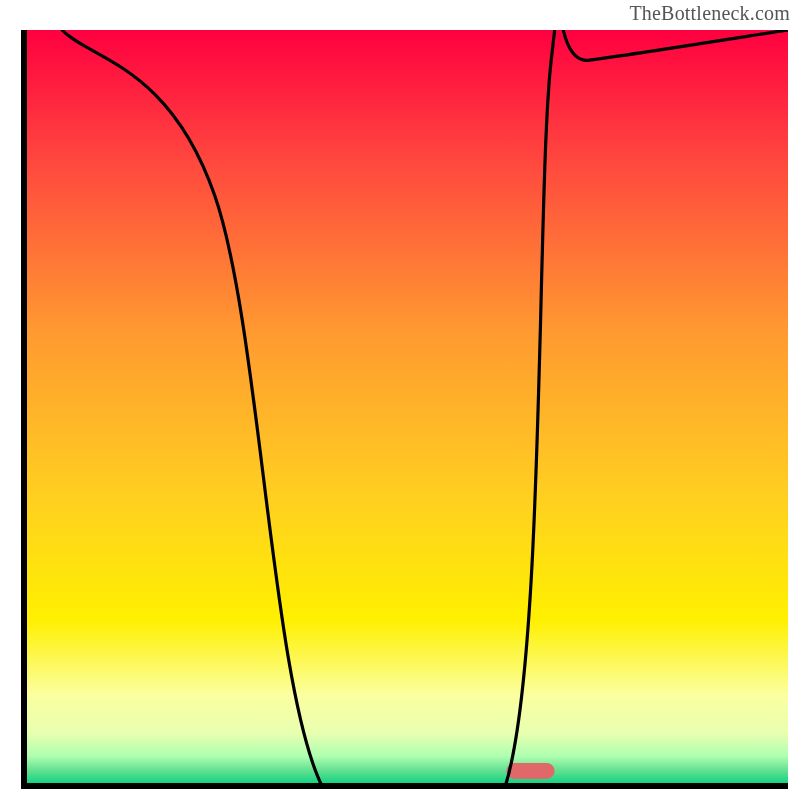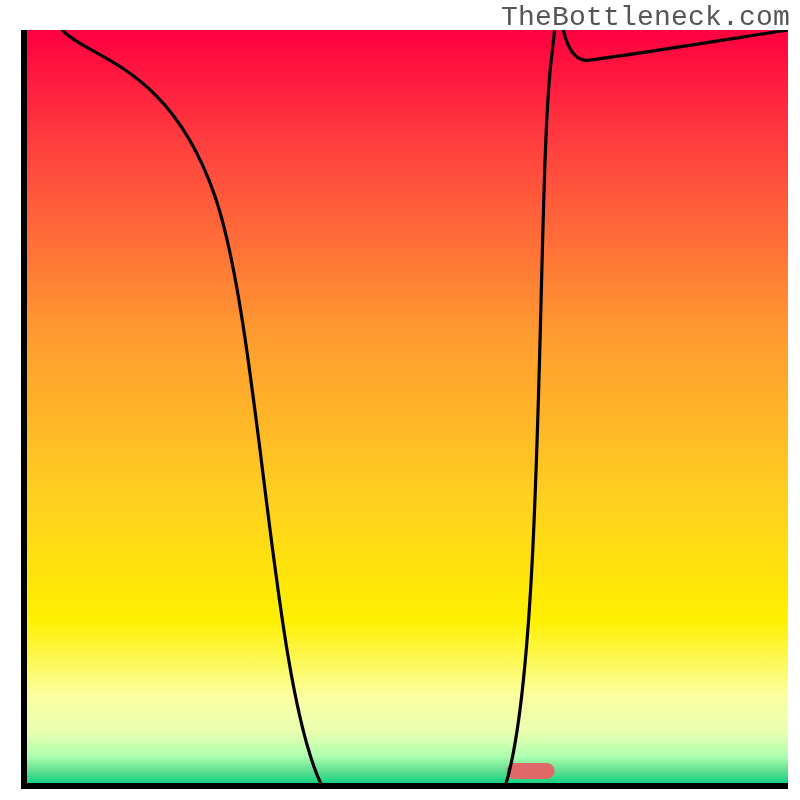--- a/index.html
+++ b/index.html
@@ -19,24 +19,24 @@
     height: 800px;
   }
   svg {
     display: block;
   }
   .watermark {
     position: absolute;
     top: 2px;
     right: 10px;
     color: #555555;
-    font-size: 28px;
+    font-size: 20px;
     font-weight: 400;
     letter-spacing: 0.2px;
-    font-family: Liberation Mono, monospace;
+    font-family: Liberation Serif, serif;
     margin-left: 40px;
   }
 </style>
 </head>
 <body>
 
 <div class="plot-wrap">
   <svg width="800" height="800" viewBox="0 0 800 800">
     <defs>
       <linearGradient id="bg-grad" x1="0" y1="0" x2="0" y2="1">

